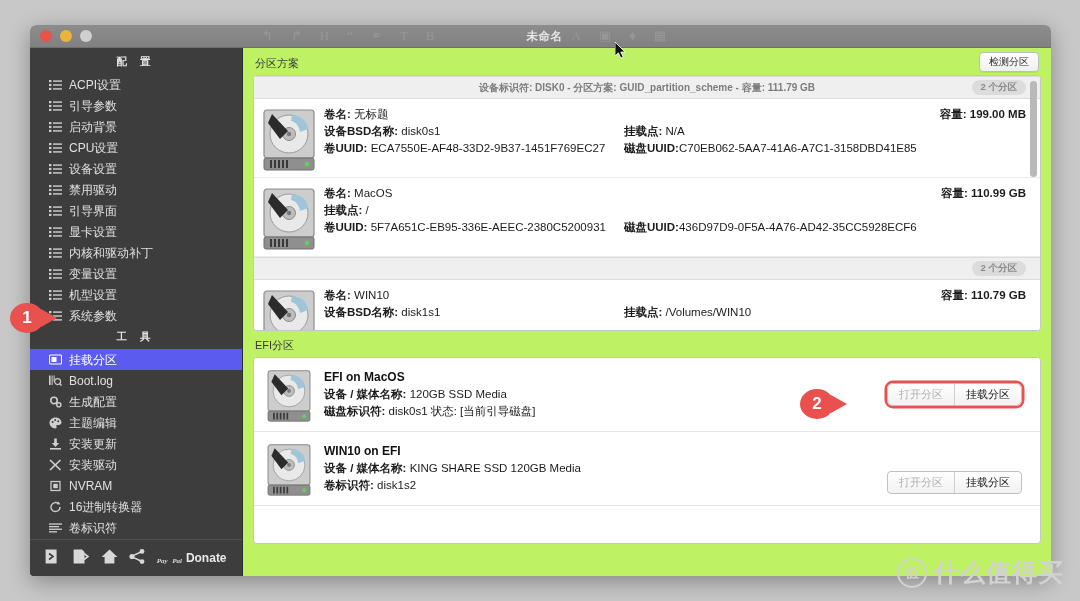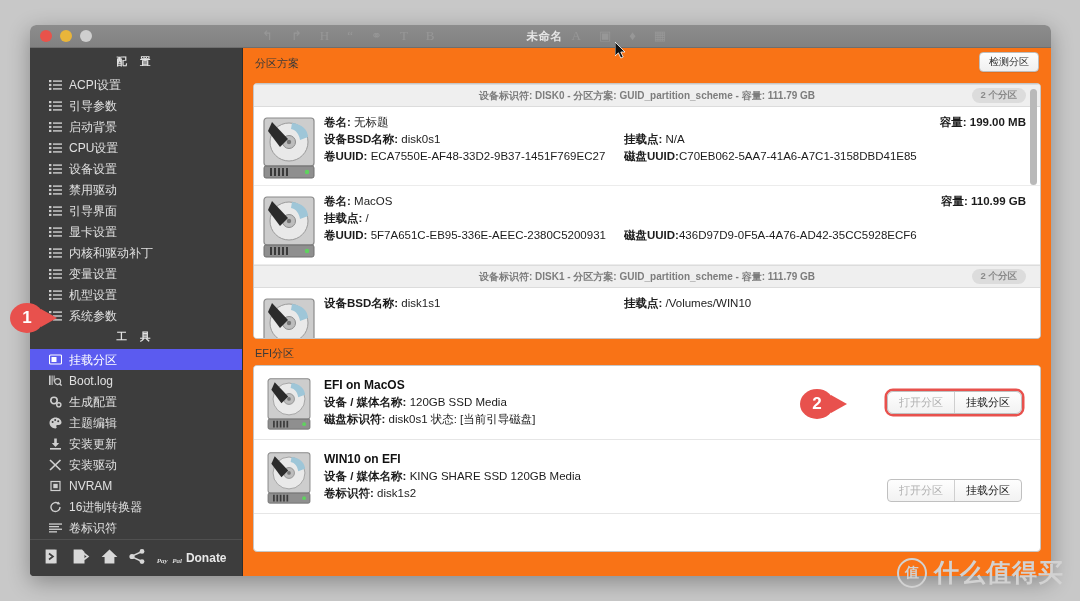--- a/index.html
+++ b/index.html
@@ -69,34 +69,34 @@
   .side-foot{
     height:36px;flex:none;background:#3d3d3d;border-top:1px solid #505050;
     display:flex;align-items:center;justify-content:space-around;padding:0 10px;
   }
   .foot-btn{display:flex;align-items:center;gap:4px;color:#d8d8d8;}
   .donate-lbl{font-size:12px;font-weight:bold;color:#e8e8e8;}
   .pp{font-family:"Liberation Serif",serif;font-style:italic;font-size:7px;
       line-height:7px;color:#dcdcdc;text-align:center;font-weight:bold;}
 
   
-  .content{flex:1;min-width:0;background:#f97316;position:relative;padding:6px 10px 0 10px;display:flex;flex-direction:column;}
+  .content{flex:1;min-width:0;background:#bef264;position:relative;padding:6px 10px 0 10px;display:flex;flex-direction:column;}
   .group-label{font-size:11px;color:#3a3a3a;margin:2px 0 4px 2px;}
   .det-btn{
     position:absolute;right:12px;top:4px;
     font-size:10px;padding:2px 9px;border-radius:4px;
     background:linear-gradient(#fdfdfd,#f0f0f0);border:1px solid #bdbdbd;
     color:#2a2a2a;box-shadow:0 1px 0 rgba(0,0,0,.06);
   }
 
   .panel{
     background:#fff;border:1px solid #c6c6c6;border-radius:4px;overflow:hidden;
     position:relative;
   }
-  .panel-top{height:254px;margin-top:8px;}
+  .panel-top{height:254px;}
   .panel-bottom{height:185px;}
 
   .disk-group-head{
     background:#efefef;border-bottom:1px solid #dcdcdc;border-top:1px solid #dcdcdc;
     height:21px;display:flex;align-items:center;justify-content:center;position:relative;
     font-size:10px;color:#7d7d7d;font-weight:bold;
   }
   .part-badge{
     position:absolute;right:14px;top:3px;font-size:9.5px;color:#8a8a8a;font-weight:bold;
     background:#dcdcdc;border-radius:8px;padding:1px 9px;
@@ -619,21 +619,20 @@
               </div>
               <div class="fline">
                 <span class="fl-a"><span class="k">卷UUID:</span>
                 <span class="v">5F7A651C-EB95-336E-AEEC-2380C5200931</span></span>
                 <span class="fl-b"><span class="k">磁盘UUID:</span><span class="v">436D97D9-0F5A-4A76-AD42-35CC5928ECF6</span></span>
               </div>
             </div>
           </div>
 
           <div class="disk-group-head">
-            <span>设备标识符: DISK1 - 分区方案: GUID_partition_scheme - 容量: 111.79 GB</span>
             <span class="part-badge">2 个分区</span>
           </div>
 
           <div class="part-row">
             <div class="hdd">
               <svg width="54" height="62" viewBox="0 0 54 62">
                 <rect x="2" y="1" width="50" height="48" rx="3" fill="#cdcdcd" stroke="#8a8a8a" stroke-width="1.2"></rect>
                 <circle cx="27" cy="25" r="19" fill="#e9e9e9" stroke="#9a9a9a" stroke-width="1"></circle>
                 <circle cx="27" cy="25" r="6.5" fill="#bdbdbd" stroke="#8c8c8c"></circle>
                 <circle cx="27" cy="25" r="2.2" fill="#777"></circle>
@@ -645,20 +644,27 @@
                     <rect x="12" y="51" width="2" height="8"></rect>
                     <rect x="16" y="51" width="2" height="8"></rect>
                     <rect x="20" y="51" width="2" height="8"></rect>
                     <rect x="24" y="51" width="2" height="8"></rect>
                   </g>
                 <circle cx="45" cy="55" r="2.2" fill="#5ed35e"></circle>
               </svg>
             </div>
             <div class="part-fields">
               <div class="fline">
+                <span class="fl-a"><span class="k">卷名:</span>
+                <span class="v">WIN10</span></span>
+                <span class="fl-b"></span>
+                <span class="fl-cap"><span>容量:</span>
+                <span>110.79 GB</span></span>
+              </div>
+              <div class="fline">
                 <span class="fl-a"><span class="k">设备BSD名称:</span>
                 <span class="v">disk1s1</span></span>
                 <span class="fl-b"><span class="k">挂载点:</span>
                 <span class="v">/Volumes/WIN10</span></span>
               </div>
             </div>
           </div>
 
           <div class="vscroll">
             <div class="vthumb"></div>

